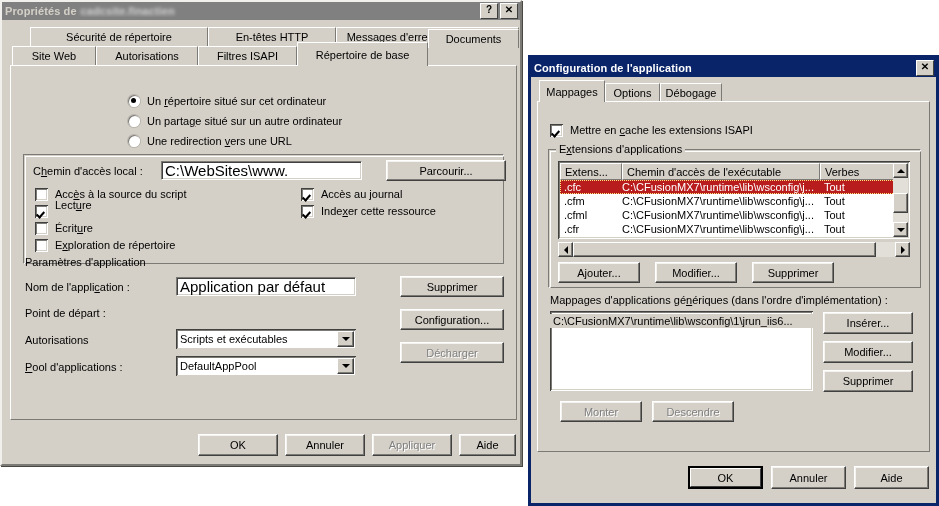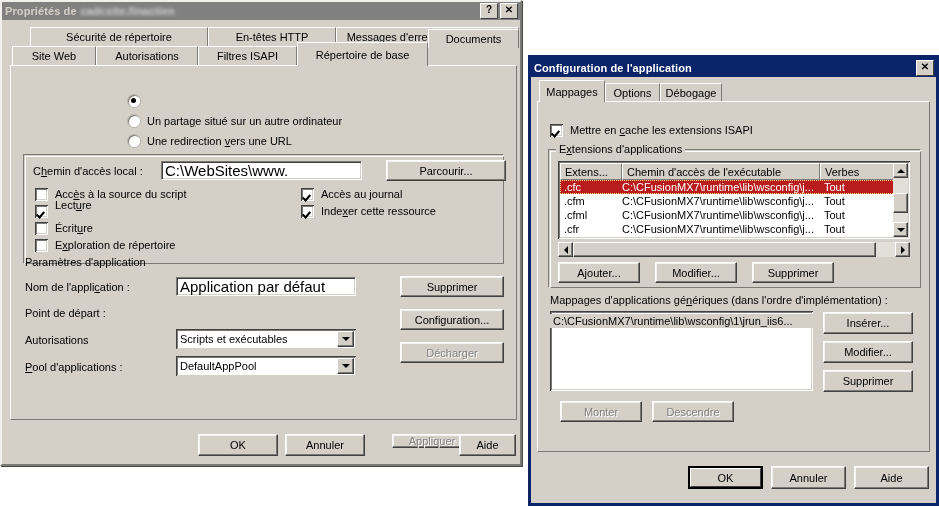--- a/index.html
+++ b/index.html
@@ -378,20 +378,21 @@
       </div>
       <div class="tab" style="left:426px;top:8px;width:91px;height:19px;">
         <span>Documents</span>
       </div>
     </div>
 
     <div class="panel" style="left:8px;top:63px;width:507px;height:355px;">
 
 
       <div class="radio on" style="left:117px;top:29px;"></div>
+      <div class="lbl" style="left:136px;top:29px;">Un <u>r</u>épertoire situé sur cet ordinateur</div>
 
       <div class="radio" style="left:117px;top:49px;"></div>
       <div class="lbl" style="left:136px;top:49px;">Un parta<u>g</u>e situé sur un autre ordinateur</div>
 
       <div class="radio" style="left:117px;top:69px;"></div>
       <div class="lbl" style="left:136px;top:69px;">Une redirection <u>v</u>ers une URL</div>
 
       <div class="group" style="left:12px;top:88px;width:481px;height:110px;"></div>
 
       <div class="lbl" style="left:22px;top:99px;">C<u>h</u>emin d'accès local :</div>
@@ -452,21 +453,21 @@
         <span>Décharger</span>
       </div>
     </div>
 
     <div class="btn" style="left:196px;top:432px;width:80px;height:22px;">
       <span>OK</span>
     </div>
     <div class="btn" style="left:283px;top:432px;width:80px;height:22px;">
       <span>Annuler</span>
     </div>
-    <div class="btn disabled" style="left:370px;top:432px;width:80px;height:14px;margin-left:20px;">
+    <div class="btn disabled" style="left:370px;top:432px;width:80px;height:22px;">
       <span>Appliquer</span>
     </div>
     <div class="btn" style="left:457px;top:432px;width:57px;height:22px;">
       <span>Aide</span>
     </div>
   </div>
 
   <div class="win win-active" style="left:528px;top:55px;width:411px;height:451px;">
 
     <div class="titlebar active" style="height:19px;">

